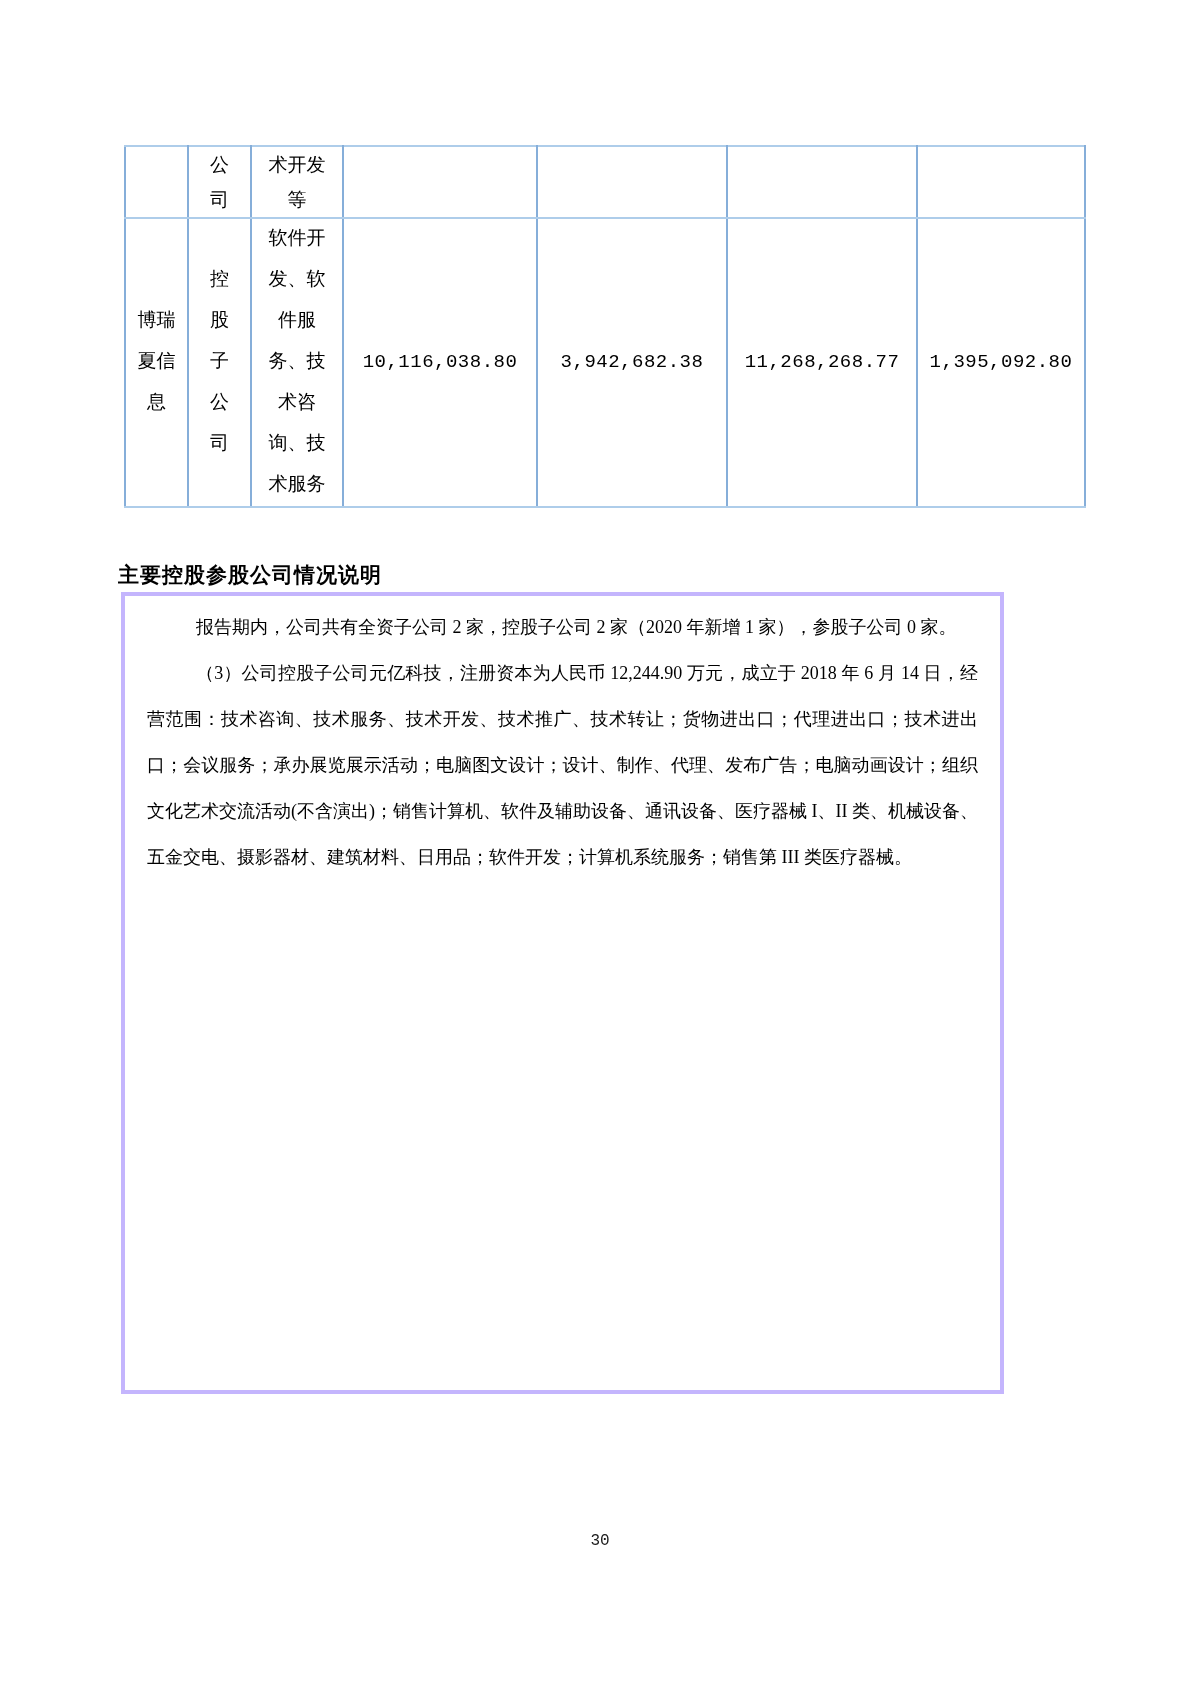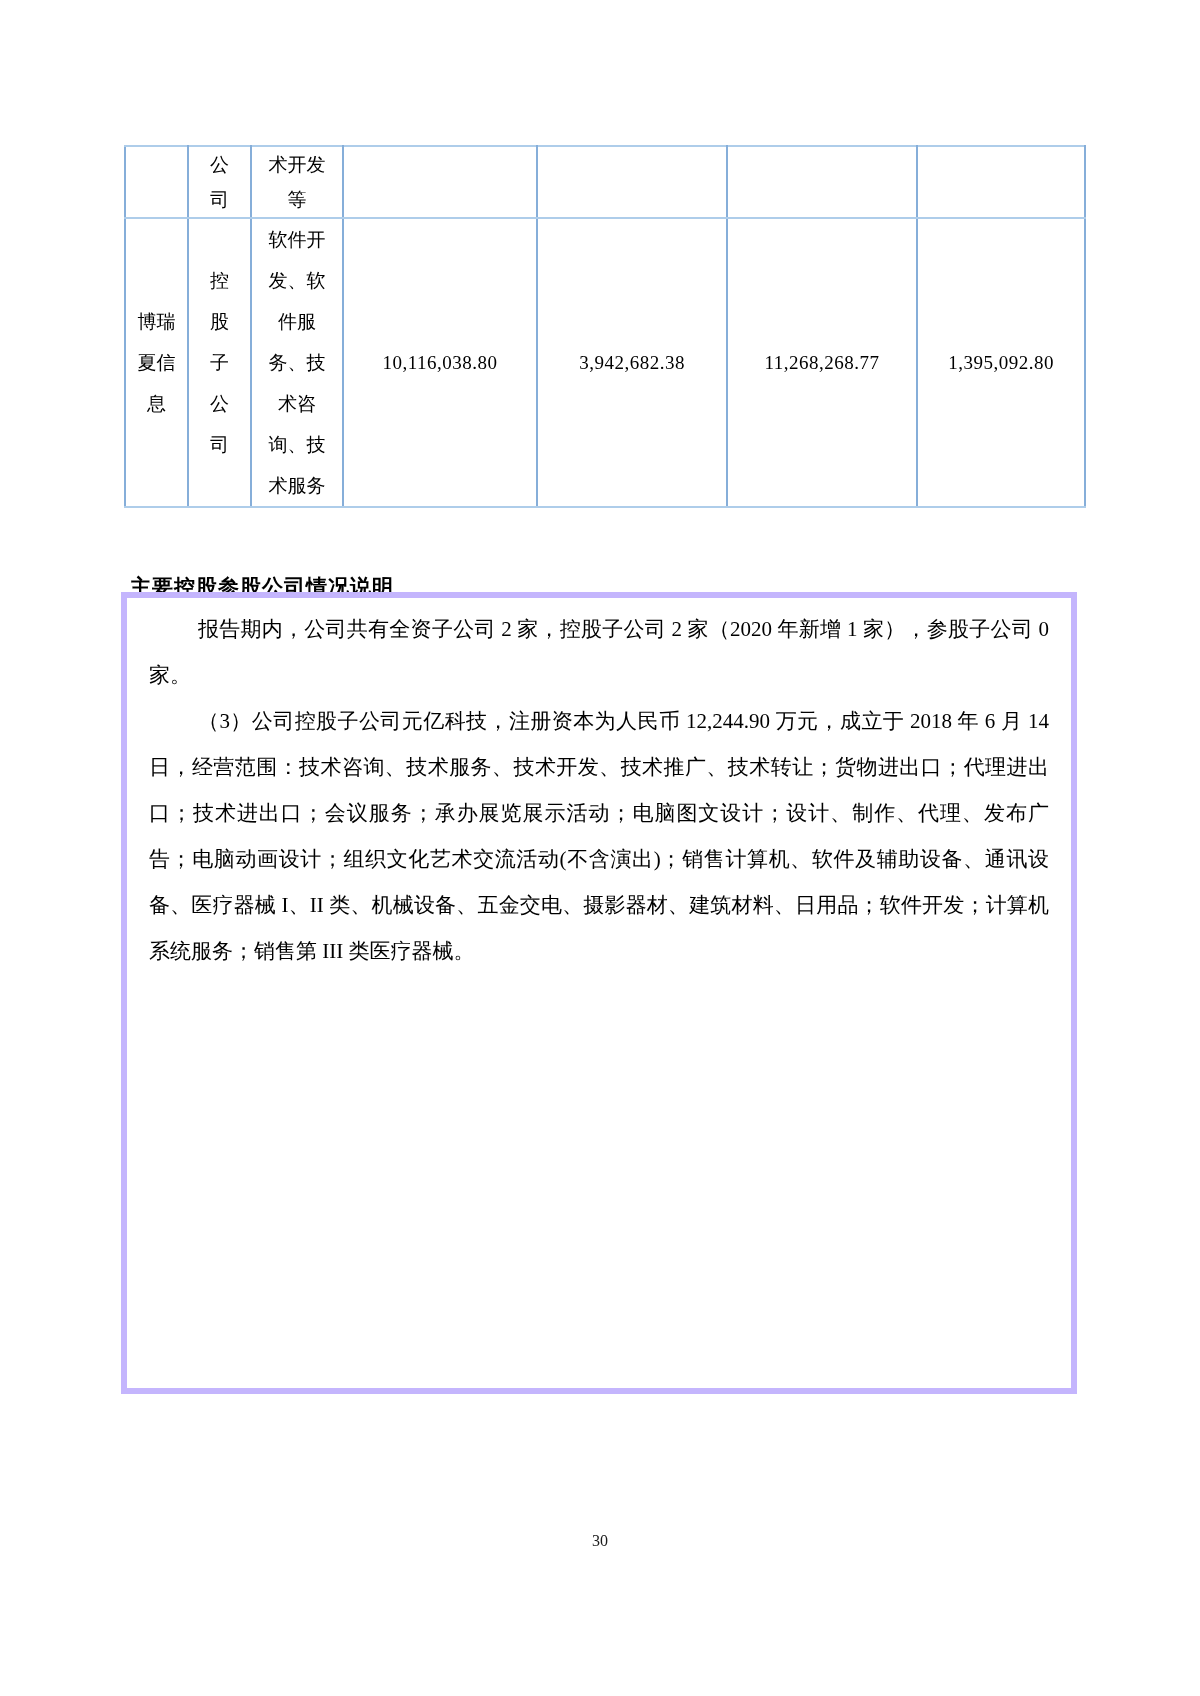--- a/index.html
+++ b/index.html
@@ -30,69 +30,69 @@
     font-size: 19px;
     text-align: center;
     vertical-align: middle;
     white-space: pre-line;
     padding: 0;
     overflow: hidden;
   }
   tr.row-partial { height: 71px; }
   tr.row-partial td { line-height: 35px; }
   tr.row-main { height: 289px; }
-  tr.row-main td { line-height: 41px; }
+  tr.row-main td { line-height: 41px; font-family: Liberation Mono, monospace; }
   td.num {
     text-align: right;
     padding-right: 12px;
     white-space: nowrap;
     letter-spacing: 0.5px;
   }
 
   
   .section-heading {
     position: absolute;
     left: 113px;
     top: 556px;
-    margin: 17px;
+    margin: 5px;
     font-family: "Liberation Sans", "DejaVu Sans", sans-serif;
     font-size: 21px;
     font-weight: bold;
     letter-spacing: 1px;
     color: #000000;
   }
 
   
   .textbox {
     position: absolute;
     left: 121px;
     top: 592px;
-    width: 956px;
+    width: 883px;
     min-height: 802px;
     box-sizing: border-box;
-    border: 6px solid #c4b5fd;
+    border: 4px solid #c4b5fd;
     padding: 8px 22px 0 22px;
-    font-size: 21px;
+    font-size: 18px;
     line-height: 46px;
     text-align: justify;
     text-justify: inter-character;
   }
   .textbox p {
     margin: 0;
     text-indent: 49px;
   }
 
   
   .page-number {
     position: absolute;
     left: 0;
     top: 1532px;
     width: 100%;
     text-align: center;
-    font-family: Liberation Serif, serif;
+    font-family: Liberation Mono, monospace;
     font-size: 16px;
     color: #1a1a1a;
   }
 </style>
 </head>
 <body>
 
 <div class="page">
 
   <table class="doc-table">

